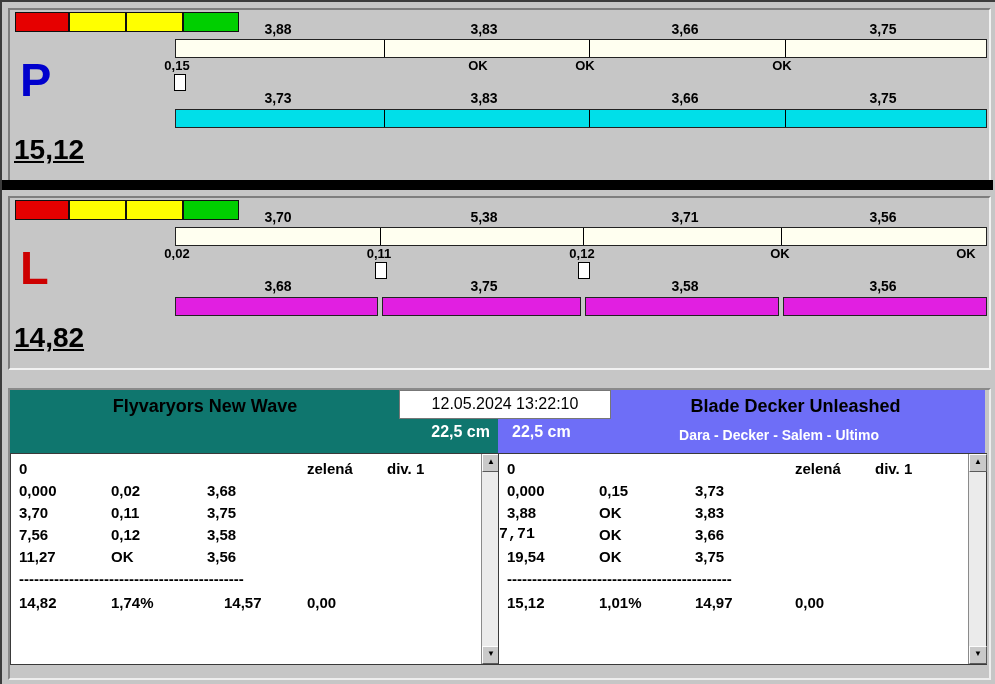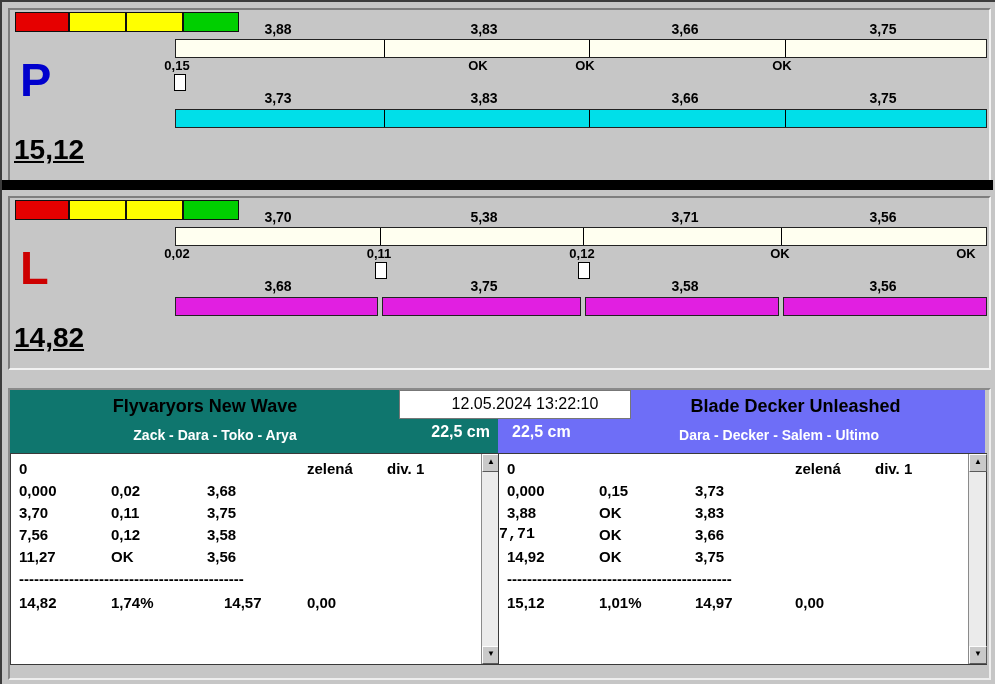--- a/index.html
+++ b/index.html
@@ -21,21 +21,21 @@
   .letter{position:absolute;left:10px;top:46px;font-size:47px;font-weight:bold;line-height:1;}
   .total{position:absolute;left:4px;top:124px;font-size:28px;font-weight:bold;color:#000;text-decoration:underline;}
   .hdivider{position:absolute;left:0;top:178px;width:991px;height:10px;background:#000;}
   .results{position:absolute;left:6px;top:386px;width:979px;height:288px;background:#c6c6c6;
            border:2px solid;border-color:#8a8a8a #eeeeee #eeeeee #8a8a8a;}
   .thead{position:absolute;top:0;height:63px;}
   .tname{position:absolute;top:6px;text-align:center;font-size:18px;font-weight:bold;color:#000;white-space:nowrap;}
   .tmembers{position:absolute;top:37px;text-align:center;font-size:14px;font-weight:bold;color:#fff;white-space:nowrap;}
   .theight{position:absolute;top:33px;font-size:16px;font-weight:bold;color:#fff;white-space:nowrap;}
   .dtbox{position:absolute;left:389px;top:0;width:210px;height:27px;background:#fff;border:1px solid #777;
-         z-index:5;text-align:center;line-height:25px;font-size:16px;color:#000;padding-left:20px;}
+         z-index:5;text-align:center;line-height:25px;font-size:16px;color:#000;}
   .ttable{position:absolute;top:63px;height:210px;background:#fff;border:1px solid #3a3a3a;
           font-size:15px;font-weight:bold;color:#000;}
   .cell{position:absolute;white-space:nowrap;}
   .dash{position:absolute;left:8px;top:116px;white-space:nowrap;}
   .sbar{position:absolute;top:0;right:0;bottom:0;width:17px;background:#ebebeb;border-left:1px solid #8a8a8a;}
   .sbtn{position:absolute;left:0;width:16px;height:16px;background:#c9c9c9;color:#000;
         border:1px solid;border-color:#fdfdfd #5a5a5a #5a5a5a #fdfdfd;font-size:8px;line-height:14px;text-align:center;cursor:default;}
 </style>
 </head>
 <body>
@@ -124,21 +124,20 @@
     <div class="nseg" style="left: 773px; width: 202px; background: rgb(225, 31, 225);"></div>
 
     <div class="letter" style="color: rgb(205, 0, 0);">L</div>
     <div class="total">14,82</div>
   </div>
 
   <div class="results">
 
     <div class="thead" style="left: 0px; width: 488px; background: #0f766e;">
       <div class="tname" style="left:0;width:390px;">Flyvaryors New Wave</div>
-      <div class="tmembers" style="left:0;width:410px;">Zack - Dara - Toko - Arya</div>
       <div class="theight" style="right:8px;">22,5 cm</div>
     </div>
 
     <div class="thead" style="left: 488px; width: 487px; background: rgb(110, 110, 247);">
       <div class="tname" style="left:108px;width:379px;">Blade Decker Unleashed</div>
       <div class="tmembers" style="left:75px;width:412px;">Dara - Decker - Salem - Ultimo</div>
       <div class="theight" style="left:14px;">22,5 cm</div>
     </div>
 
     <div class="dtbox">12.05.2024 13:22:10</div>
@@ -187,21 +186,21 @@
       <span class="cell" style="left:196px;top:28px;">3,73</span>
 
       <span class="cell" style="left:8px;top:50px;">3,88</span>
       <span class="cell" style="left:100px;top:50px;">OK</span>
       <span class="cell" style="left:196px;top:50px;">3,83</span>
 
       <span class="cell" style="left:0;top:72px;font-family:Liberation Mono, monospace;">7,71</span>
       <span class="cell" style="left:100px;top:72px;">OK</span>
       <span class="cell" style="left:196px;top:72px;">3,66</span>
 
-      <span class="cell" style="left:8px;top:94px;">14,92</span>
+      <span class="cell" style="left:8px;top:94px;">19,54</span>
       <span class="cell" style="left:100px;top:94px;">OK</span>
       <span class="cell" style="left:196px;top:94px;">3,75</span>
 
       <span class="dash">---------------------------------------------</span>
 
       <span class="cell" style="left:8px;top:140px;">15,12</span>
       <span class="cell" style="left:100px;top:140px;">1,01%</span>
       <span class="cell" style="left:196px;top:140px;">14,97</span>
       <span class="cell" style="left:296px;top:140px;">0,00</span>
 

